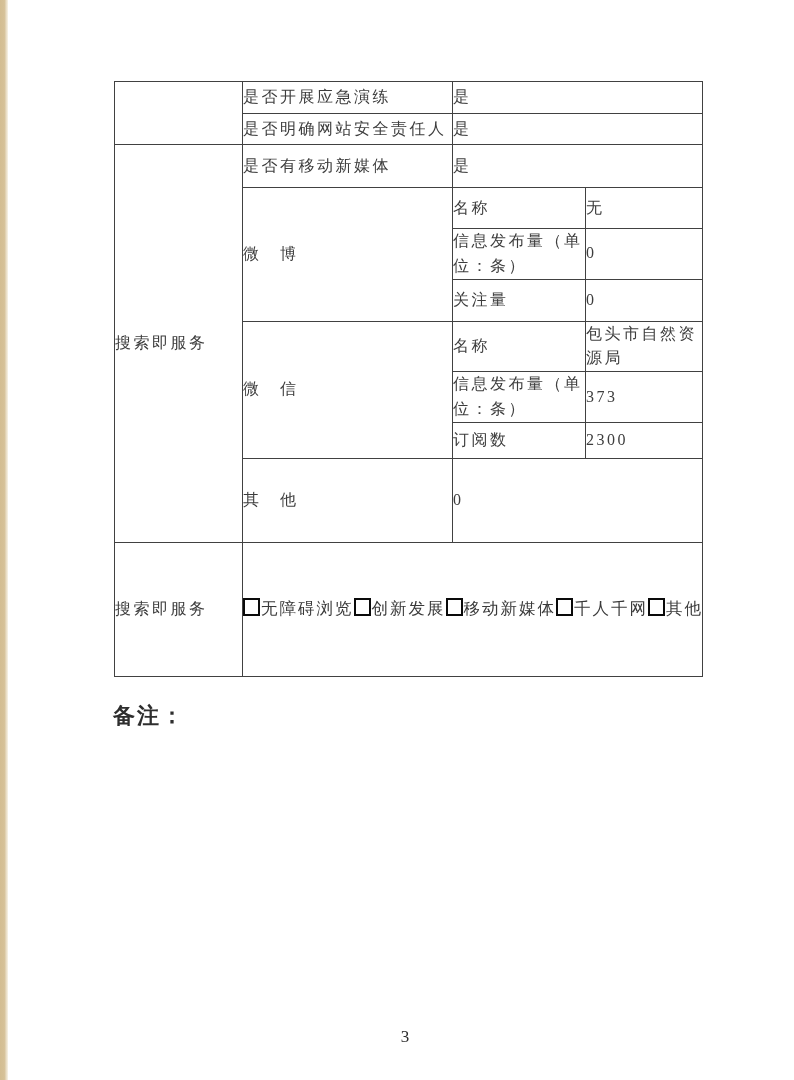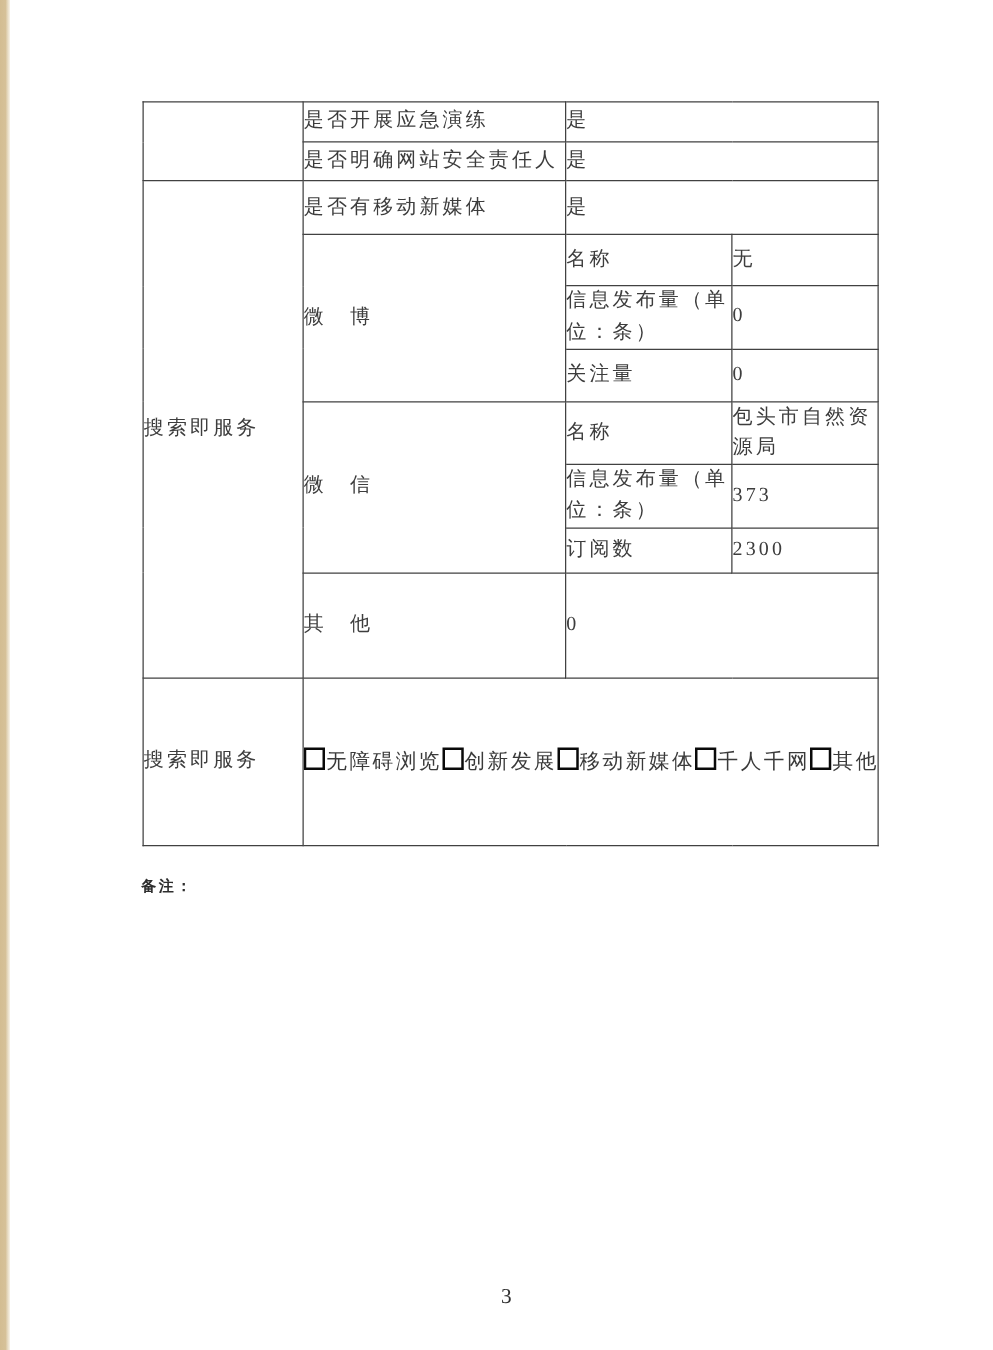--- a/index.html
+++ b/index.html
@@ -54,21 +54,21 @@
     height: 14px;
     border: 2.5px solid #0a0a0a;
     background: #ffffff;
     vertical-align: -2px;
     margin: 0 1px 0 0;
   }
   .remarks {
     position: absolute;
     left: 113px;
     top: 701px;
-    font-size: 12px;
+    font-size: 22px;
     font-weight: bold;
     letter-spacing: 2px;
     color: #2e2e2e;
   }
   .page-number {
     position: absolute;
     left: 0;
     top: 1027px;
     width: 810px;
     text-align: center;

